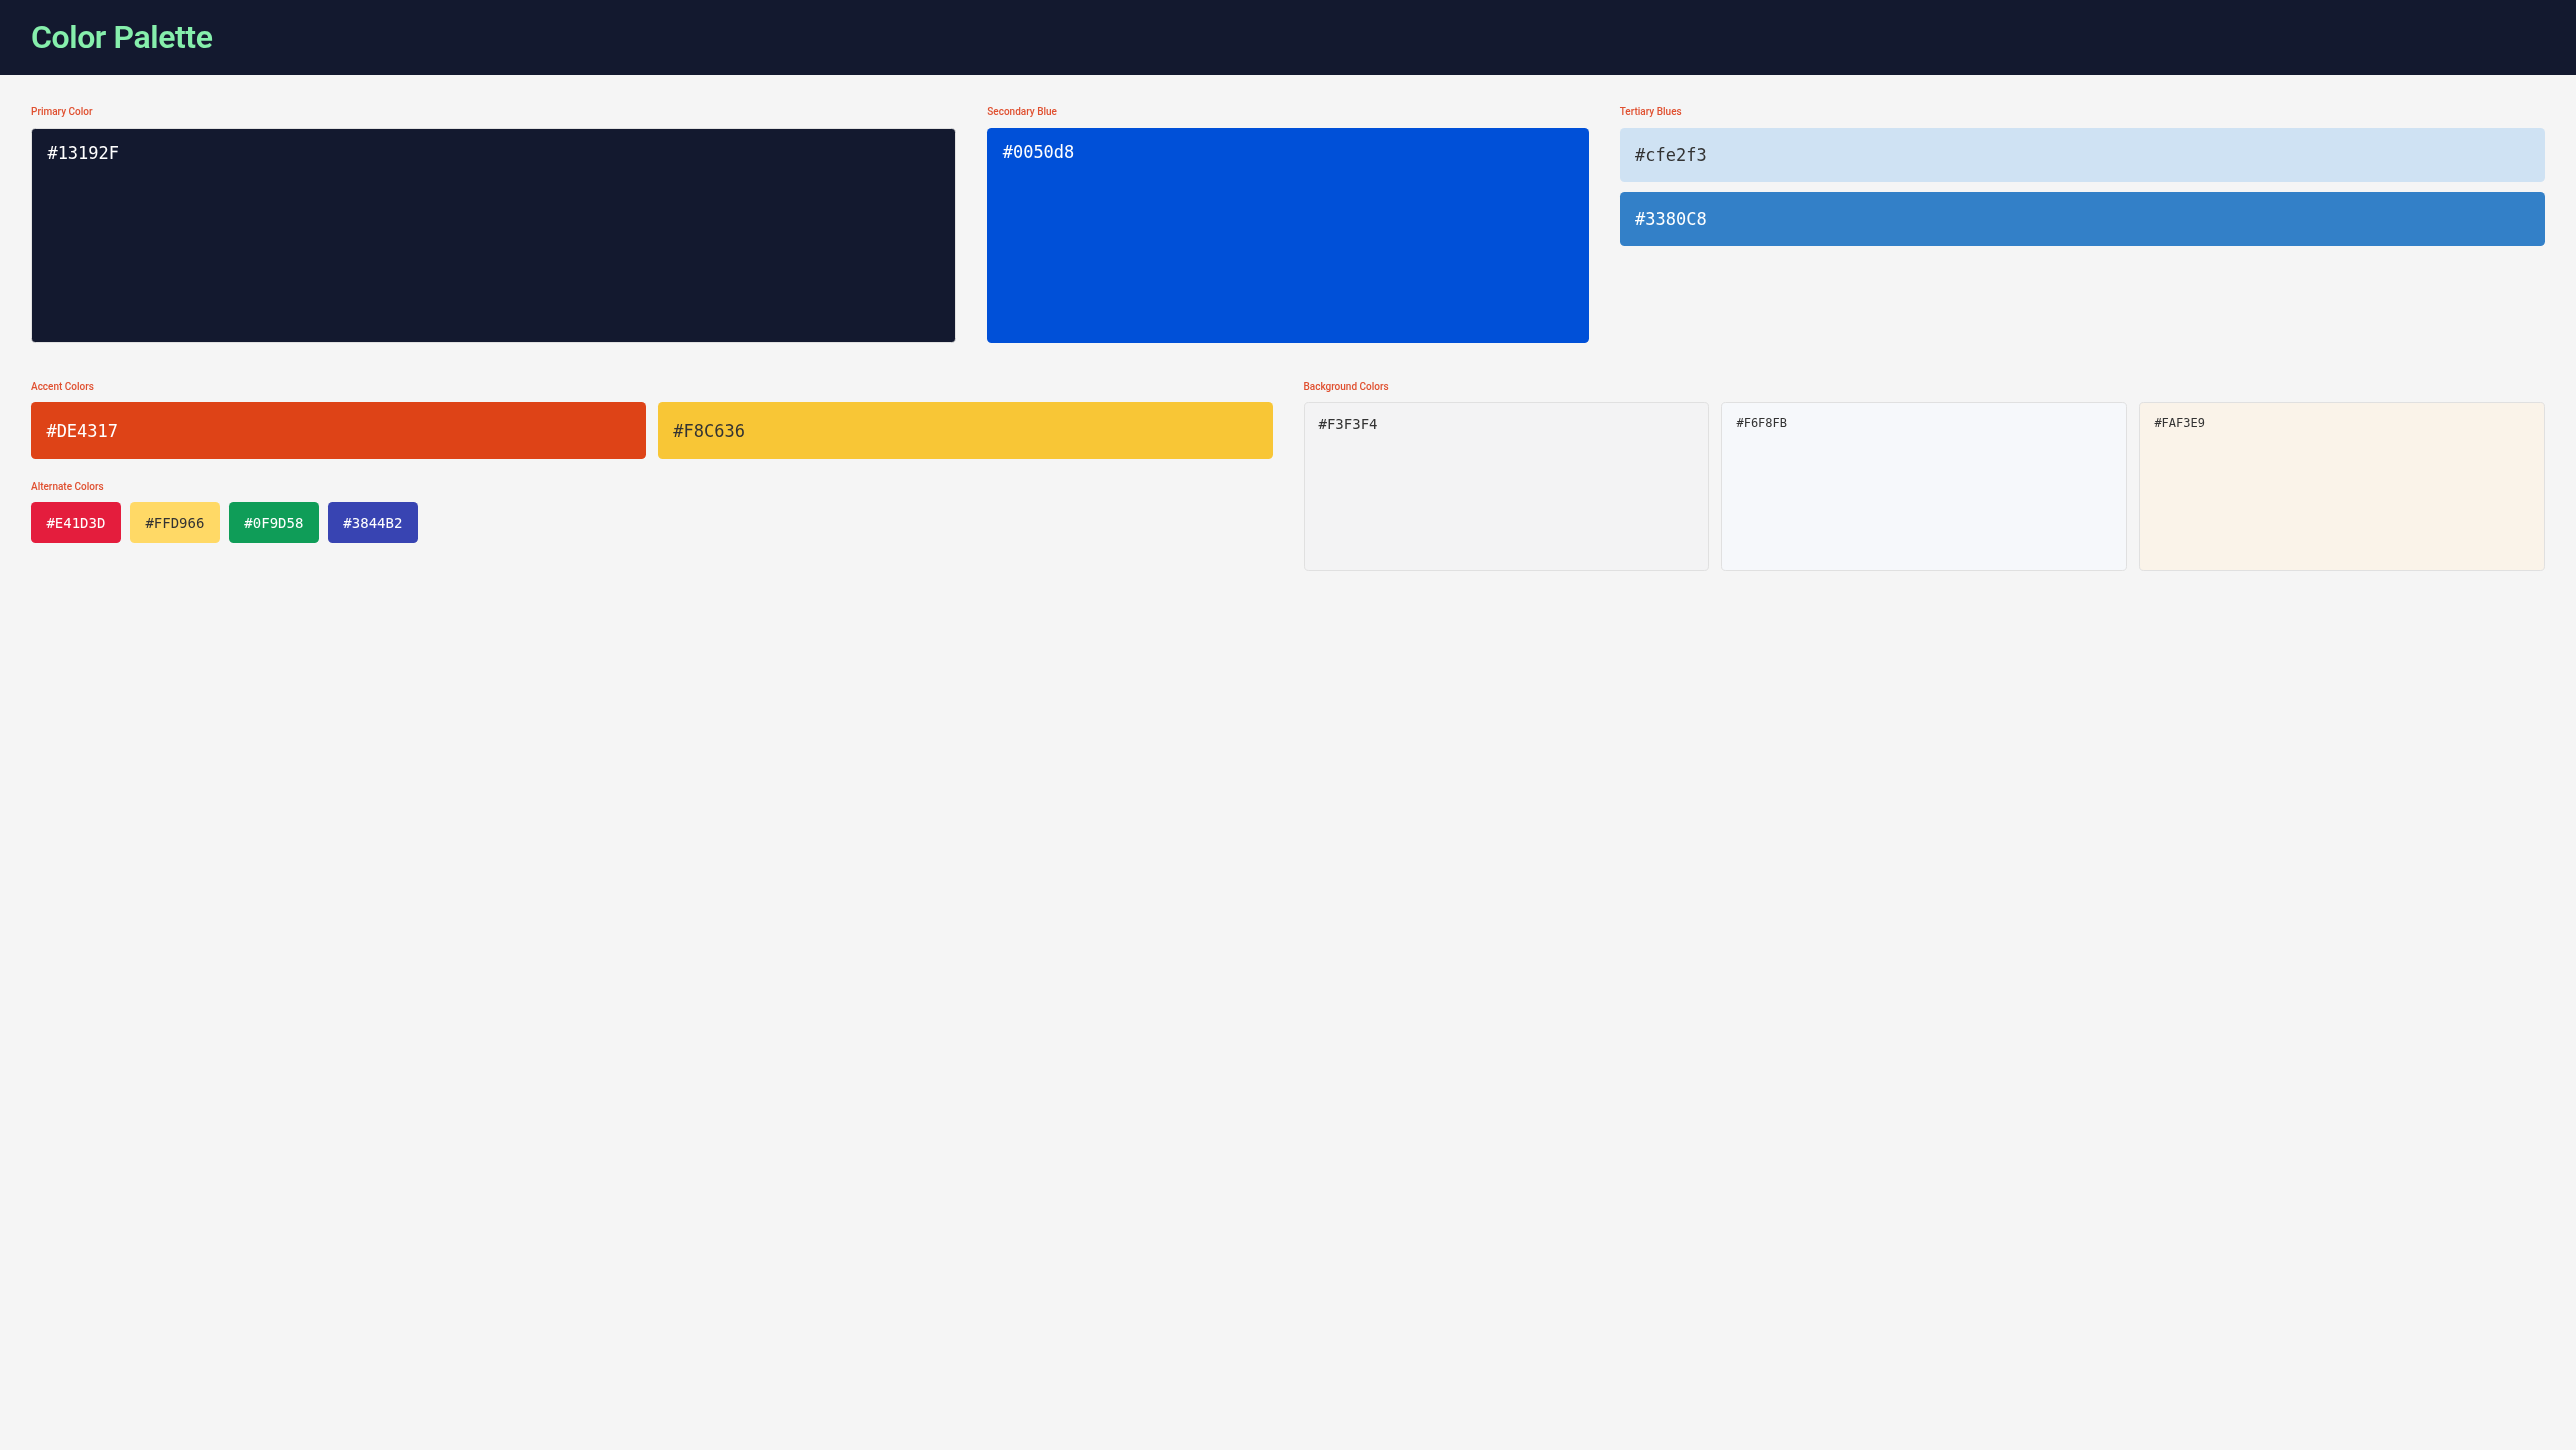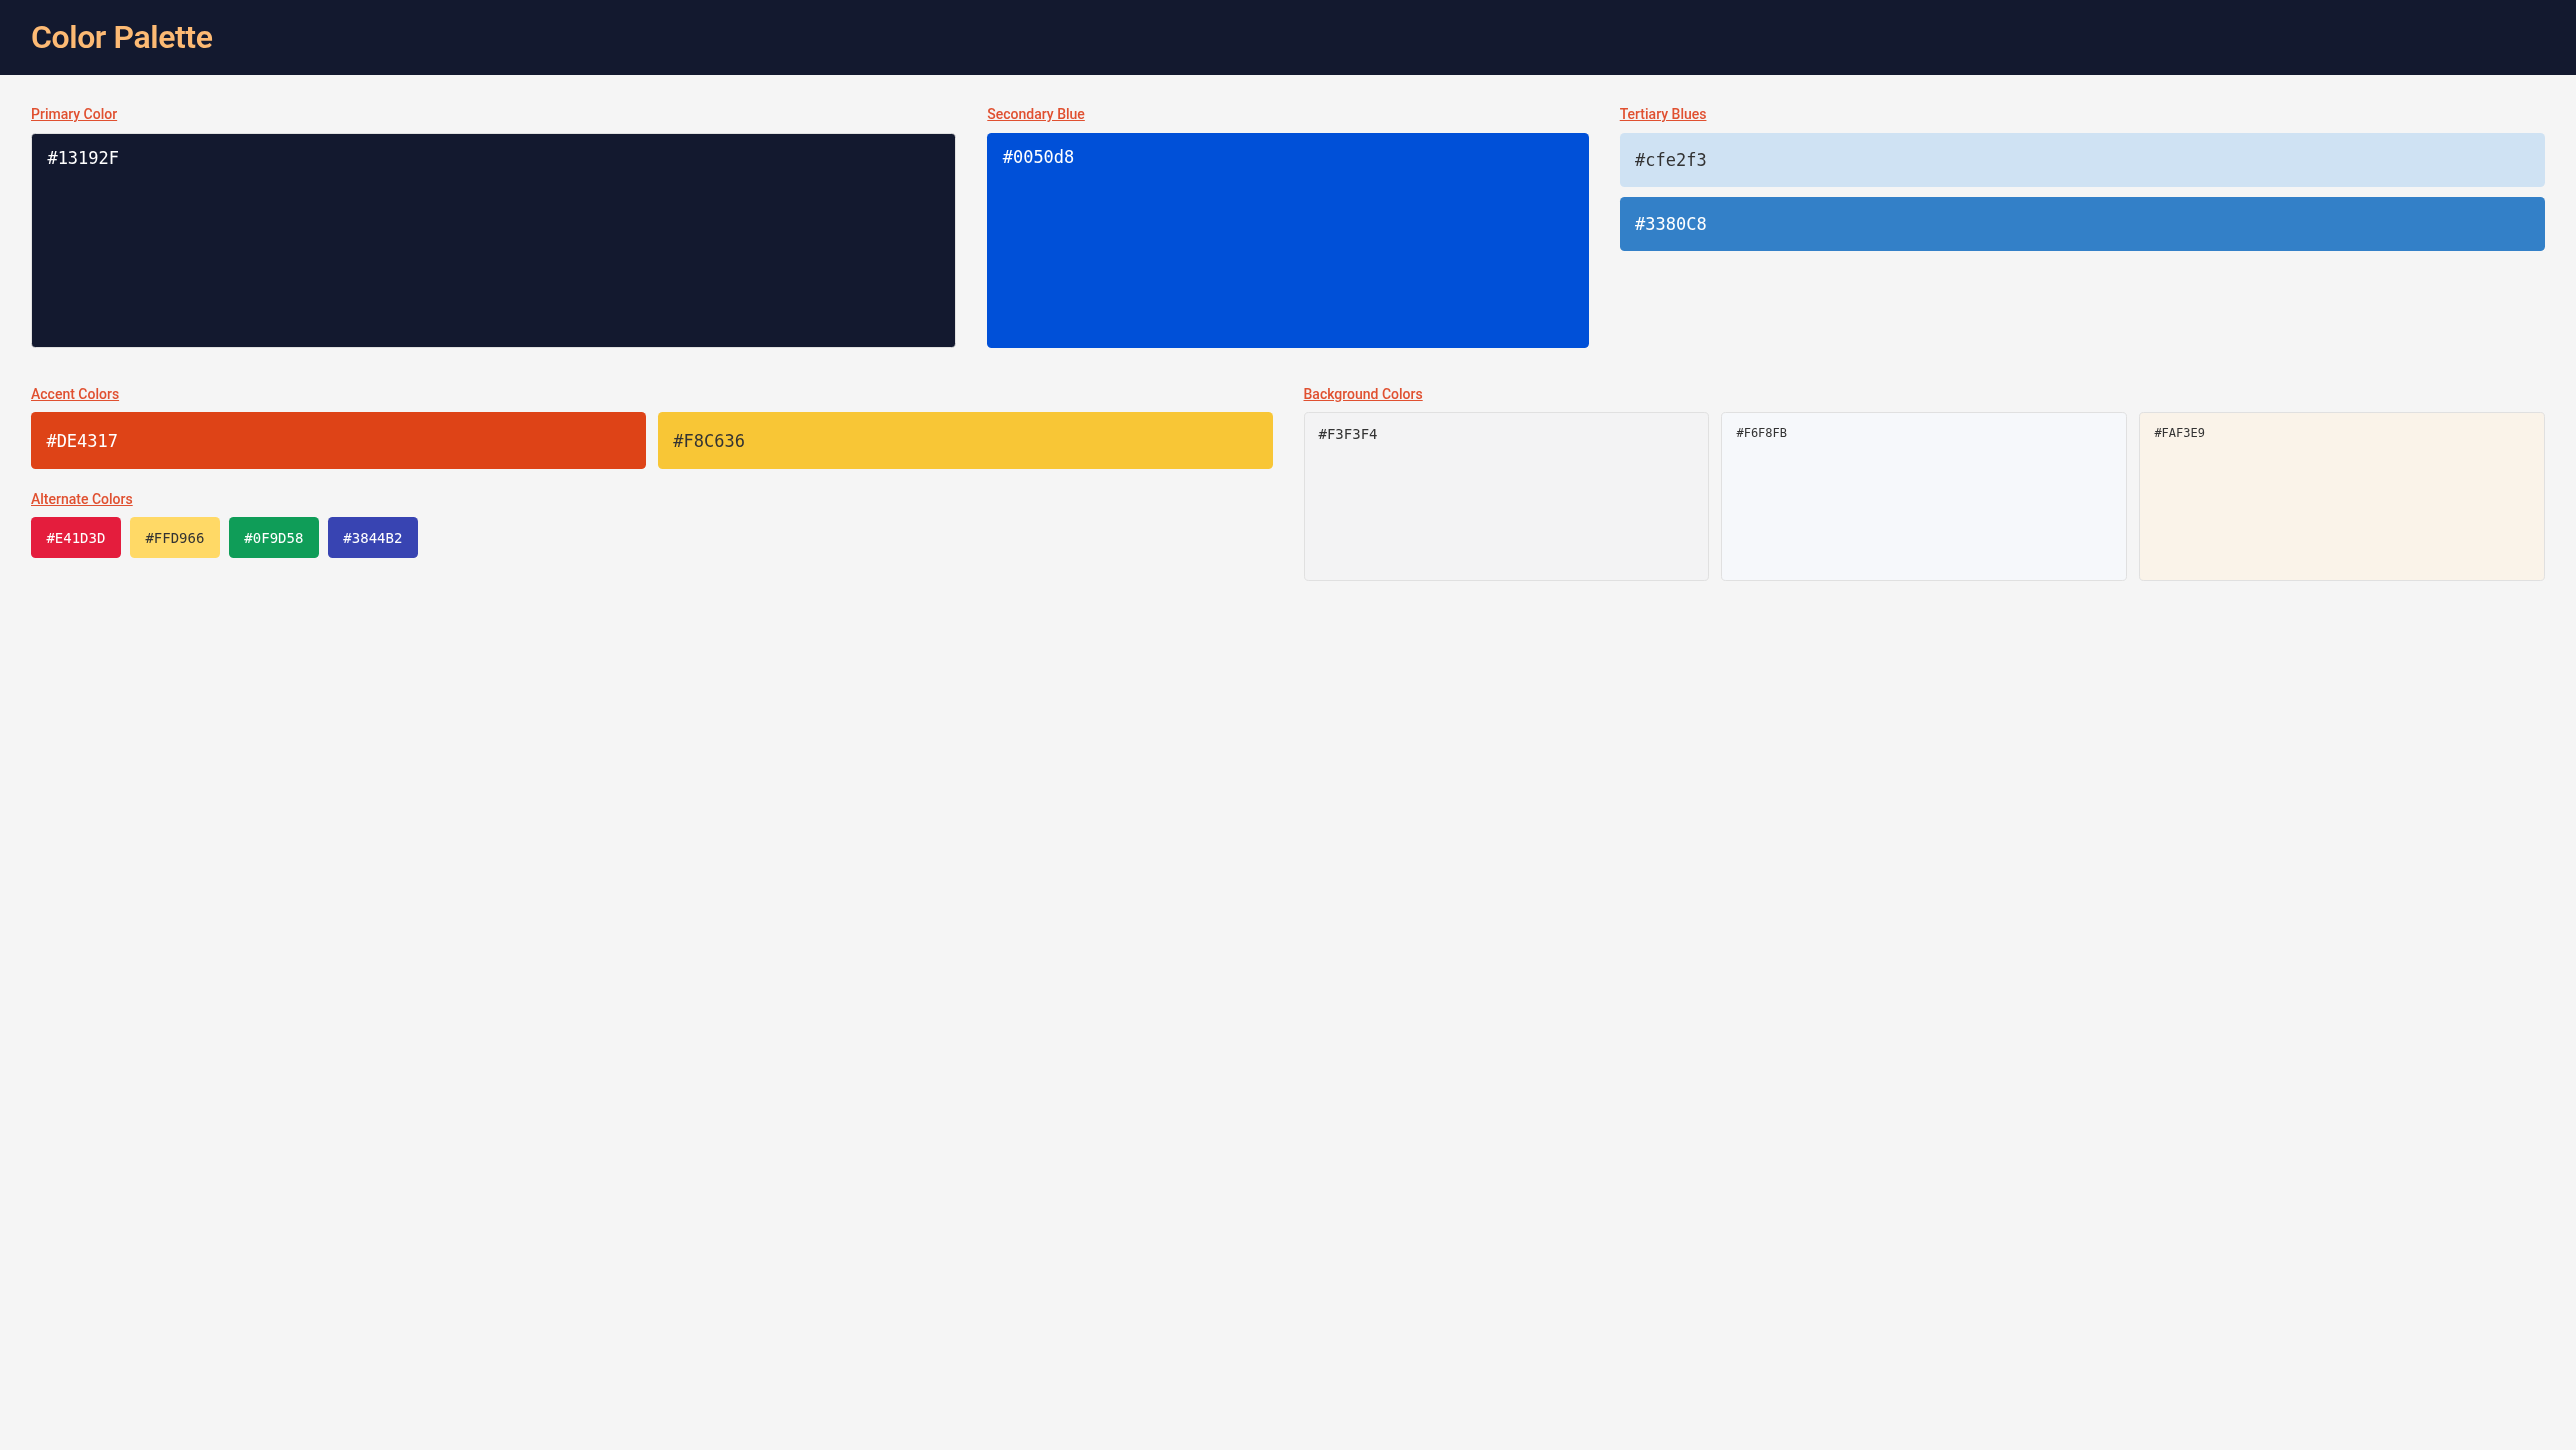--- a/index.html
+++ b/index.html
@@ -9,36 +9,35 @@
       background: #f5f5f5;
       min-height: 100vh;
     }
 
     .header {
       background: #13192f;
       padding: 18.4px 31px;
     }
 
     .header-title {
-      color: #fdba74;
+      color: #86efac;
       font-size: 32px;
       font-weight: 600;
       letter-spacing: -0.4px;
     }
 
     .main-content {
       padding: 31px 31px;
     }
 
     .section-label {
       color: #e05030;
-      font-size: 14px;
+      font-size: 10px;
       font-weight: 500;
       margin-bottom: 10.8px;
-      text-decoration: underline;
     }
 
     .palette-grid-top {
       display: grid;
       grid-template-columns: 1fr 0.65fr 1fr;
       gap: 31px;
       margin-bottom: 38px;
     }
 
     .palette-grid-bottom {

